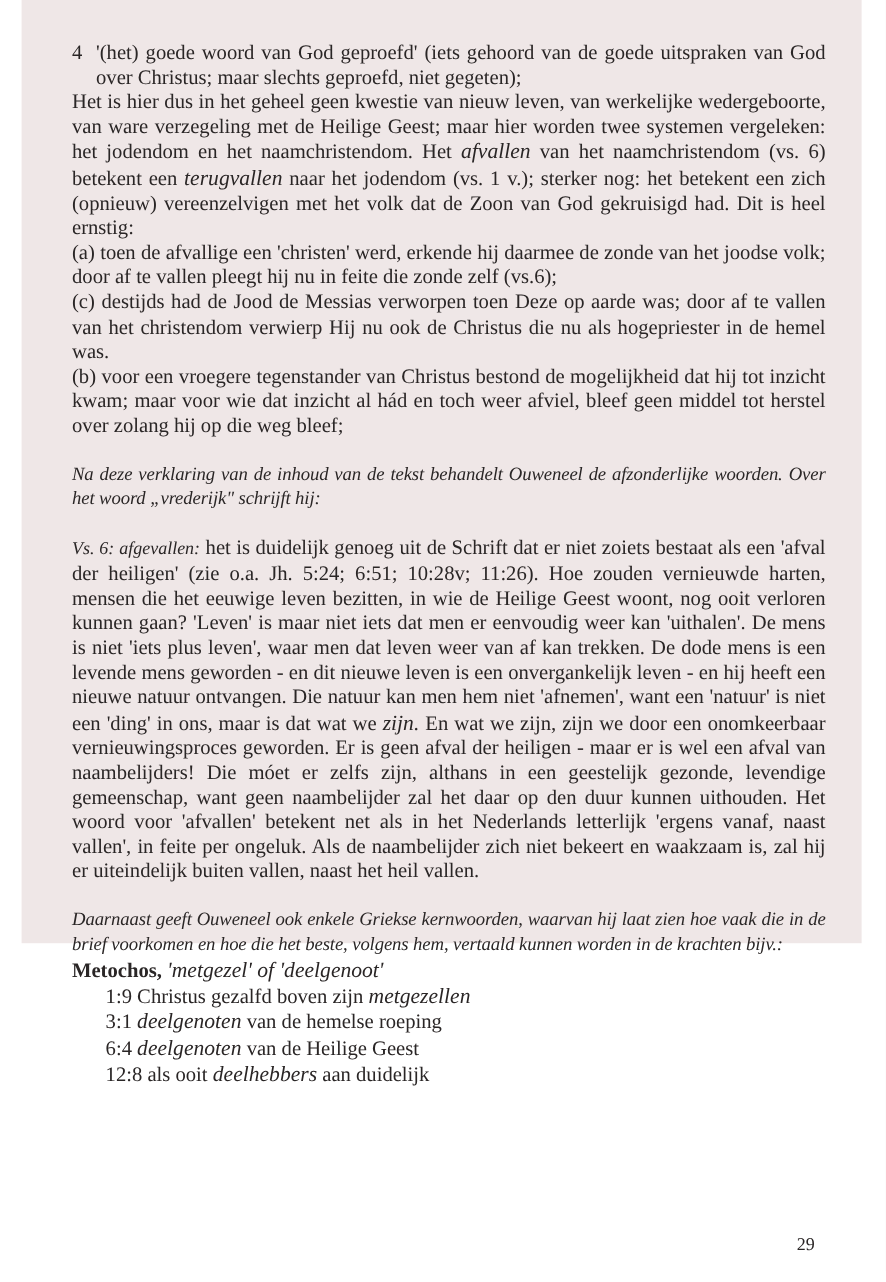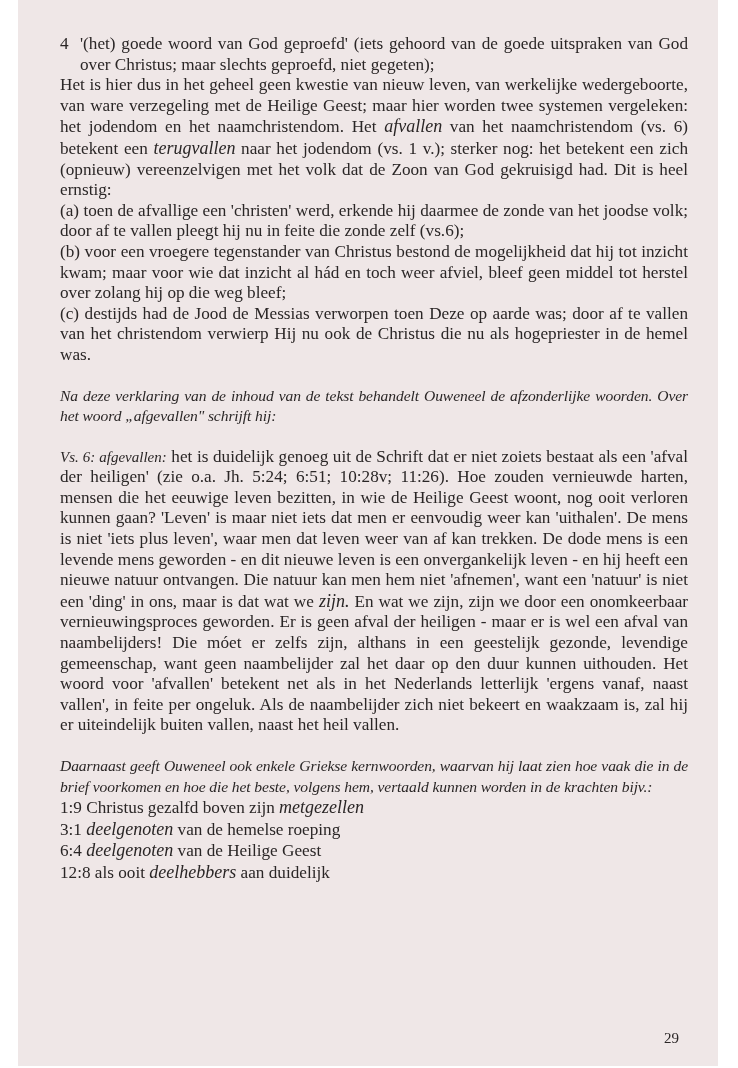--- a/index.html
+++ b/index.html
@@ -1,64 +1,65 @@
 <!DOCTYPE html>
 <html><head>
 <meta charset="utf-8">
 <style>
   html, body { margin: 0; padding: 0; background: #ffffff; }
   body { width: 738px; height: 1068px; position: relative; overflow: hidden; }
   .page {
-    position: absolute; left: 18px; top: 0; width: 700px; height: 1066px;
+    position: absolute; left: 18px; top: 0; width: 700px; height: 786px;
     background: #efe7e7;
   }
   .text {
     position: absolute; left: 42px; top: 34px; width: 628px;
     font-family: "Liberation Serif", "DejaVu Serif", serif;
     font-size: 17.2px; line-height: 20.6px; color: #2a2626;
     text-align: justify;
   }
   .text p { margin: 0; }
   .numitem { padding-left: 20px; text-indent: -20px; }
   .numitem .num { display: inline-block; width: 20px; text-indent: 0; }
   .gap { height: 20px; }
   .commentary { font-style: italic; font-size: 15.6px; letter-spacing: -0.1px; }
   .lead { font-style: italic; font-size: 15px; }
   em { font-style: italic; font-size: 18px; }
   .greek { font-weight: bold; }
-  .refs p { text-align: left; }
+  .refs p { text-align: left; margin-left: 28px; }
   .pagenum {
     position: absolute; left: 646px; top: 1030px;
     font-family: "Liberation Serif", "DejaVu Serif", serif;
     font-size: 15px; color: #2a2626;
   }
 </style>
 </head>
 <body>
 
 <div class="page">
   <div class="text">
 
     <p class="numitem"><span class="num">4</span><span>'(het) goede woord van God geproefd' (iets gehoord van de goede uitspraken van God over Christus; maar slechts geproefd, niet gegeten);</span></p>
 
     <p><span>Het is hier dus in het geheel geen kwestie van nieuw leven, van werkelijke wedergeboorte, van ware verzegeling met de Heilige Geest; maar hier worden twee systemen vergeleken: het jodendom en het naamchristendom. Het </span><em>afvallen</em><span> van het naamchristendom (vs. 6) betekent een </span><em>terugvallen</em><span> naar het jodendom (vs. 1 v.); sterker nog: het betekent een zich (opnieuw) vereenzelvigen met het volk dat de Zoon van God gekruisigd had. Dit is heel ernstig:</span></p>
 
     <p>(a) toen de afvallige een 'christen' werd, erkende hij daarmee de zonde van het joodse volk; door af te vallen pleegt hij nu in feite die zonde zelf (vs.6);</p>
+    <p>(c) destijds had de Jood de Messias verworpen toen Deze op aarde was; door af te vallen van het christendom verwierp Hij nu ook de Christus die nu als hogepriester in de hemel was.</p>
     <p>(b) voor een vroegere tegenstander van Christus bestond de mogelijkheid dat hij tot inzicht kwam; maar voor wie dat inzicht al hád en toch weer afviel, bleef geen middel tot herstel over zolang hij op die weg bleef;</p>
-    <p>(c) destijds had de Jood de Messias verworpen toen Deze op aarde was; door af te vallen van het christendom verwierp Hij nu ook de Christus die nu als hogepriester in de hemel was.</p>
 
     <div class="gap"></div>
-    <p class="commentary">Na deze verklaring van de inhoud van de tekst behandelt Ouweneel de afzonderlijke woorden. Over het woord „afgevallen" schrijft hij:</p>
+    <p class="commentary">Na deze verklaring van de inhoud van de tekst behandelt Ouweneel de afzonderlijke woorden. Over het woord „vrederijk" schrijft hij:</p>
     <div class="gap"></div>
 
     <p><span class="lead">Vs. 6: afgevallen:</span><span> het is duidelijk genoeg uit de Schrift dat er niet zoiets bestaat als een 'afval der heiligen' (zie o.a. Jh. 5:24; 6:51; 10:28v; 11:26). Hoe zouden vernieuwde harten, mensen die het eeuwige leven bezitten, in wie de Heilige Geest woont, nog ooit verloren kunnen gaan? 'Leven' is maar niet iets dat men er eenvoudig weer kan 'uithalen'. De mens is niet 'iets plus leven', waar men dat leven weer van af kan trekken. De dode mens is een levende mens geworden - en dit nieuwe leven is een onvergankelijk leven - en hij heeft een nieuwe natuur ontvangen. Die natuur kan men hem niet 'afnemen', want een 'natuur' is niet een 'ding' in ons, maar is dat wat we </span><em>zijn.</em><span> En wat we zijn, zijn we door een onomkeerbaar vernieuwingsproces geworden. Er is geen afval der heiligen - maar er is wel een afval van naambelijders! Die móet er zelfs zijn, althans in een geestelijk gezonde, levendige gemeenschap, want geen naambelijder zal het daar op den duur kunnen uithouden. Het woord voor 'afvallen' betekent net als in het Nederlands letterlijk 'ergens vanaf, naast vallen', in feite per ongeluk. Als de naambelijder zich niet bekeert en waakzaam is, zal hij er uiteindelijk buiten vallen, naast het heil vallen.</span></p>
 
     <div class="gap"></div>
     <p class="commentary">Daarnaast geeft Ouweneel ook enkele Griekse kernwoorden, waarvan hij laat zien hoe vaak die in de brief voorkomen en hoe die het beste, volgens hem, vertaald kunnen worden in de krachten bijv.:</p>
 
+    <p><span class="greek">Metochos,</span> <em>'metgezel' of 'deelgenoot'</em></p>
 
     <div class="refs">
       <p><span>1:9</span><span> Christus gezalfd boven zijn </span><em>metgezellen</em><span></span></p>
       <p><span>3:1</span><span> </span><em>deelgenoten</em><span> van de hemelse roeping</span></p>
       <p><span>6:4</span><span> </span><em>deelgenoten</em><span> van de Heilige Geest</span></p>
       <p><span>12:8</span><span> als ooit </span><em>deelhebbers</em><span> aan duidelijk</span></p>
     </div>
   </div>
 
   <div class="pagenum">29</div>

